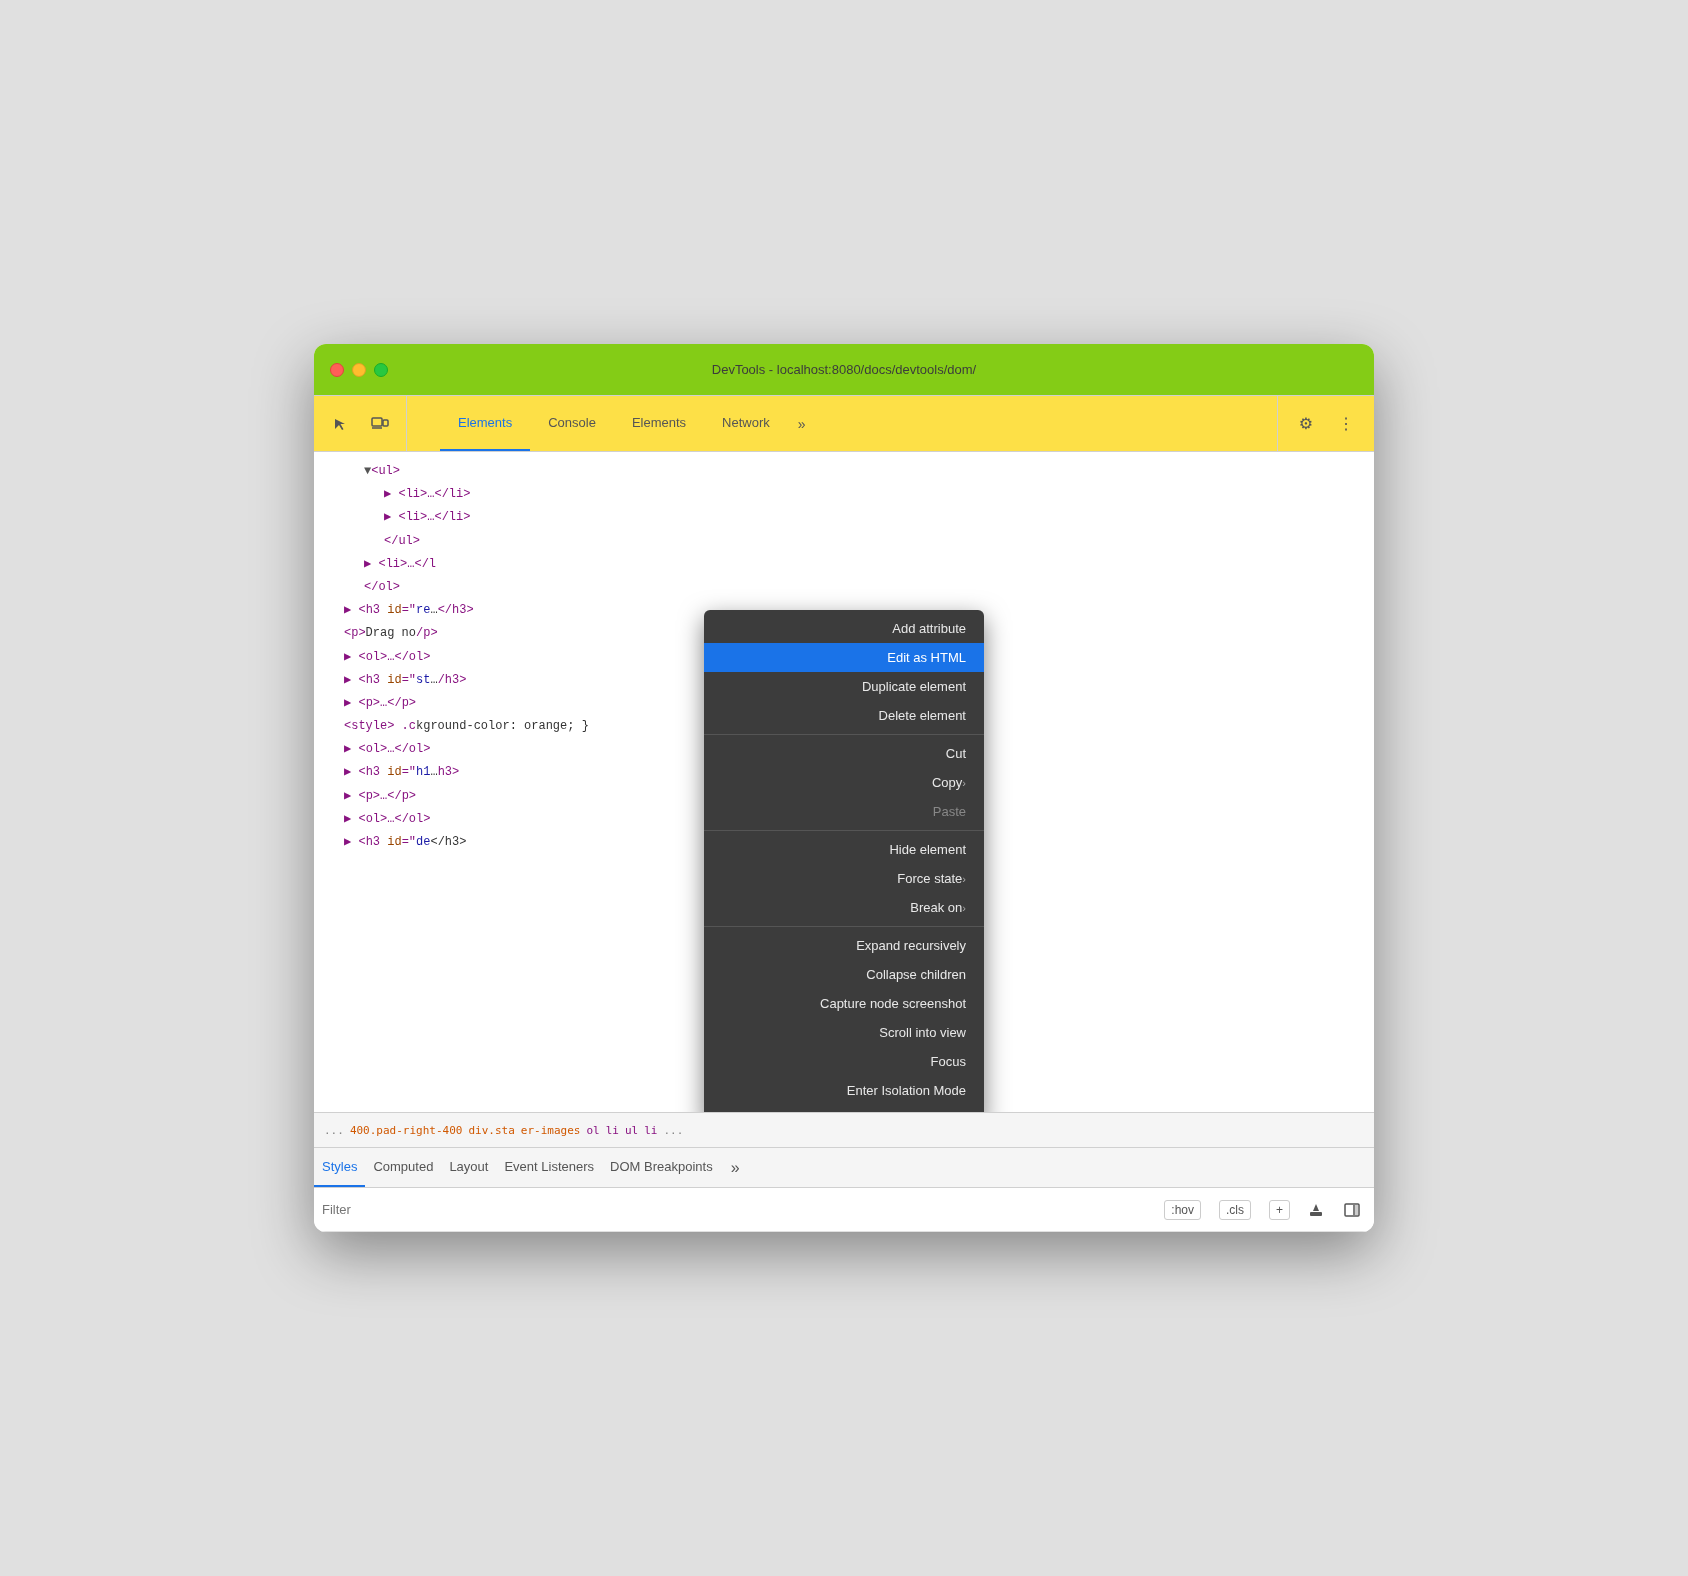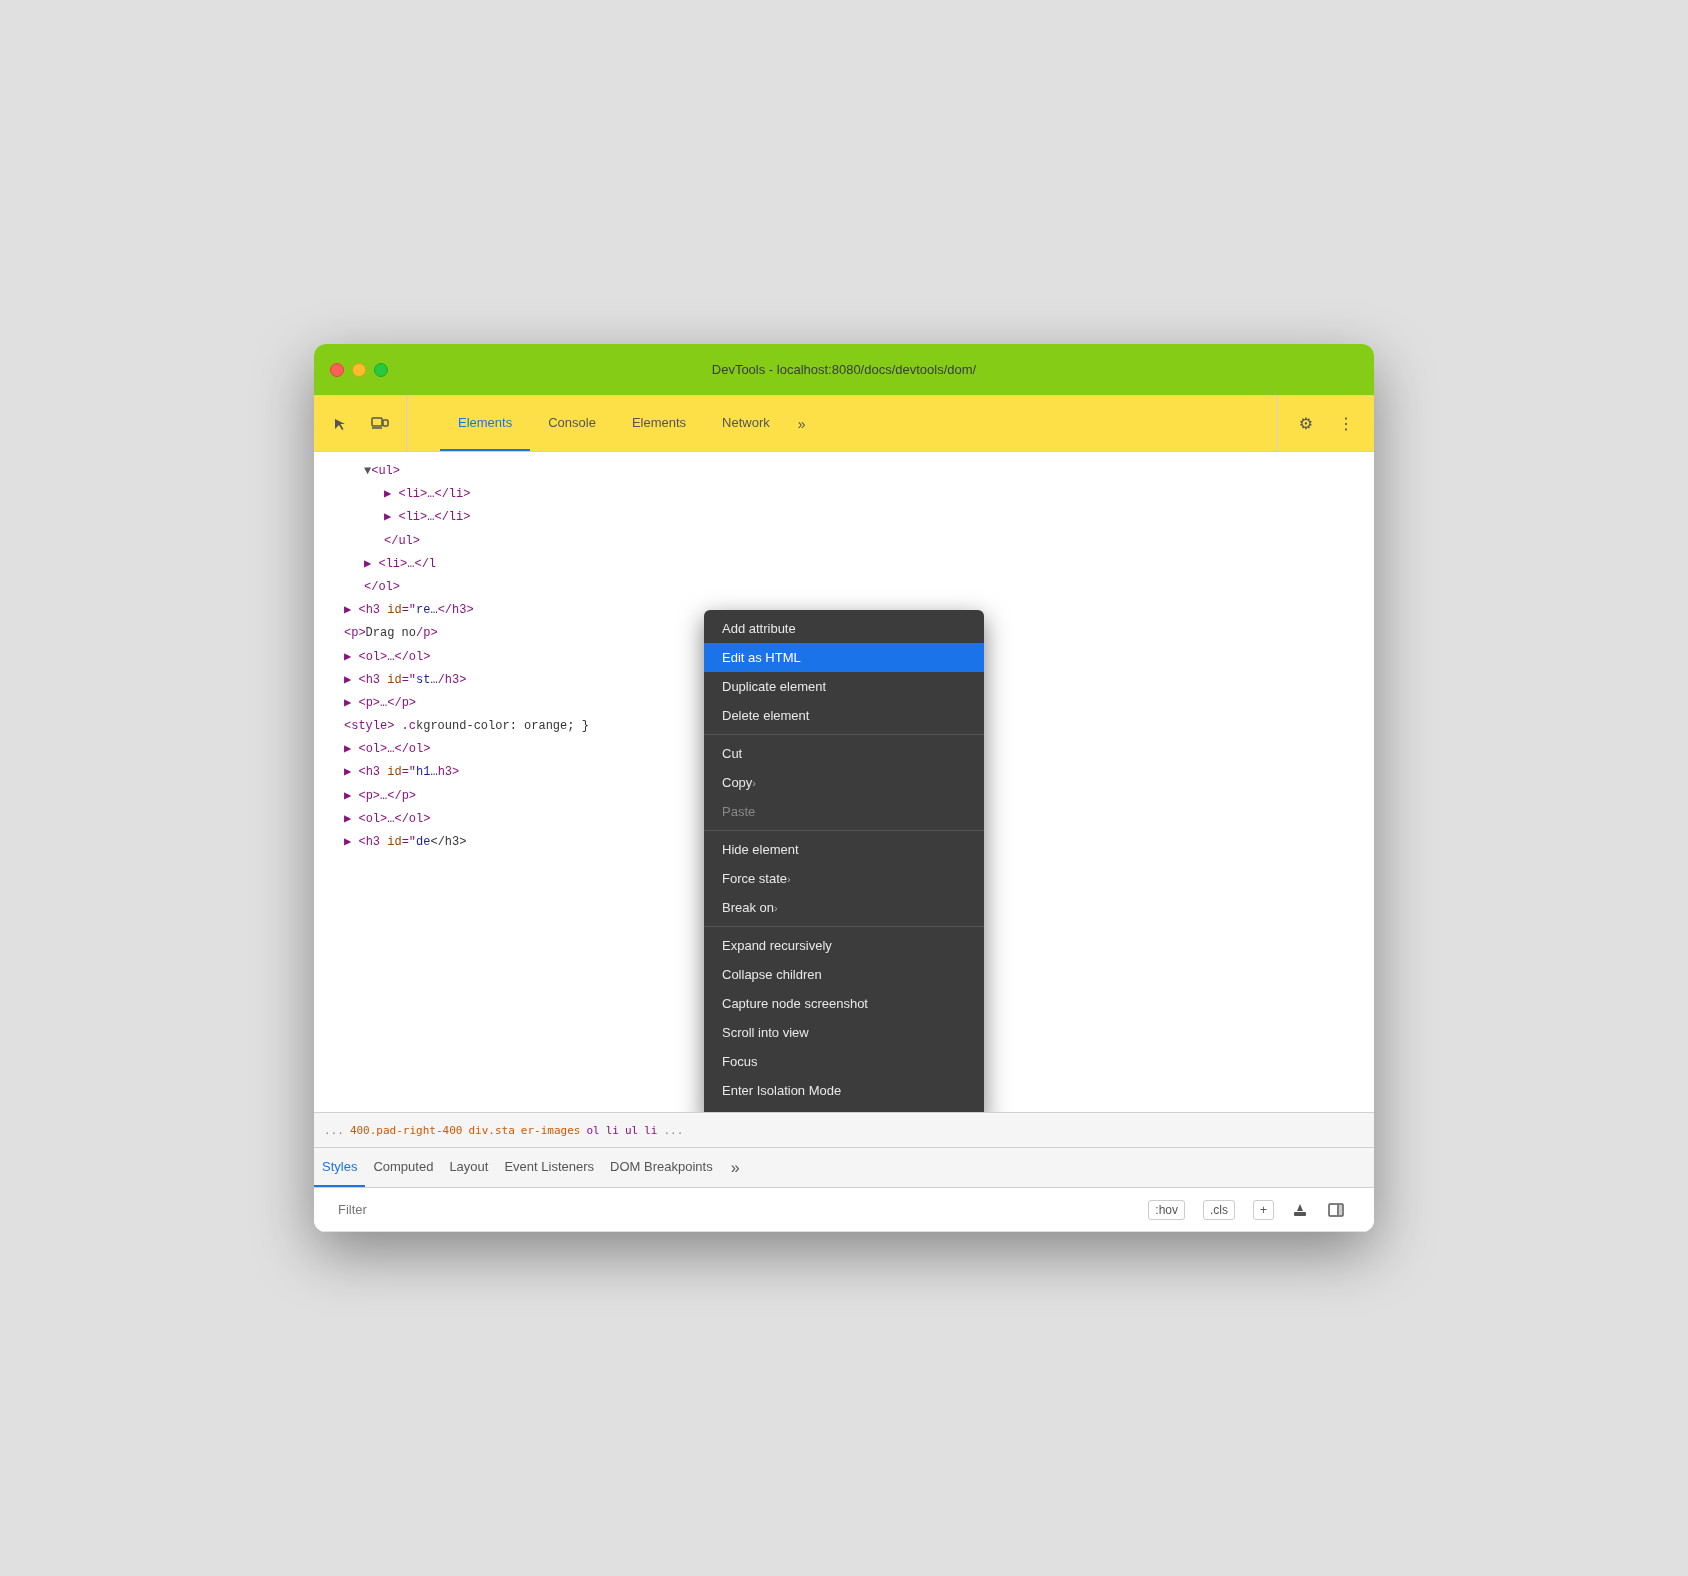--- a/index.html
+++ b/index.html
@@ -153,21 +153,21 @@
       padding: 4px 0;
       color: #e8e8e8;
       font-family: -apple-system, BlinkMacSystemFont, 'Helvetica Neue', sans-serif;
       font-size: 13px;
     }
     .ctx-item {
       padding: 7px 18px;
       cursor: pointer;
       display: flex;
       align-items: center;
-      justify-content: flex-start;
+      justify-content: flex-end;
       white-space: nowrap;
     }
     .ctx-item.active {
       background: #1a73e8;
       color: #fff;
     }
     .ctx-item.disabled {
       color: #888;
       cursor: default;
     }
@@ -226,21 +226,21 @@
       color: #555;
       cursor: pointer;
     }
     
     .filter-bar {
       height: 44px;
       background: #fff;
       border-bottom: 1px solid #e0e0e0;
       display: flex;
       align-items: center;
-      padding: 0 24px;
+      padding: 0 8px;
       gap: 12px;
     }
     .filter-input {
       flex: 1;
       border: none;
       outline: none;
       font-size: 13px;
       color: #333;
       background: transparent;
     }

